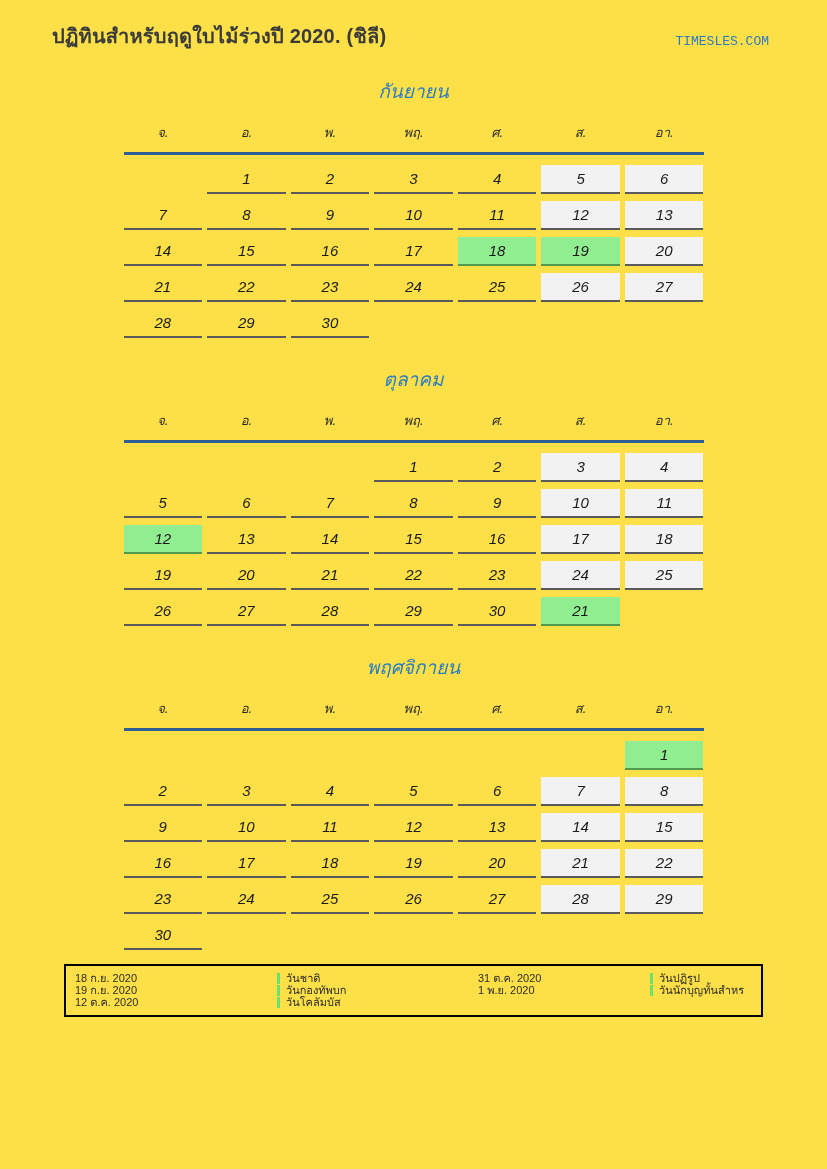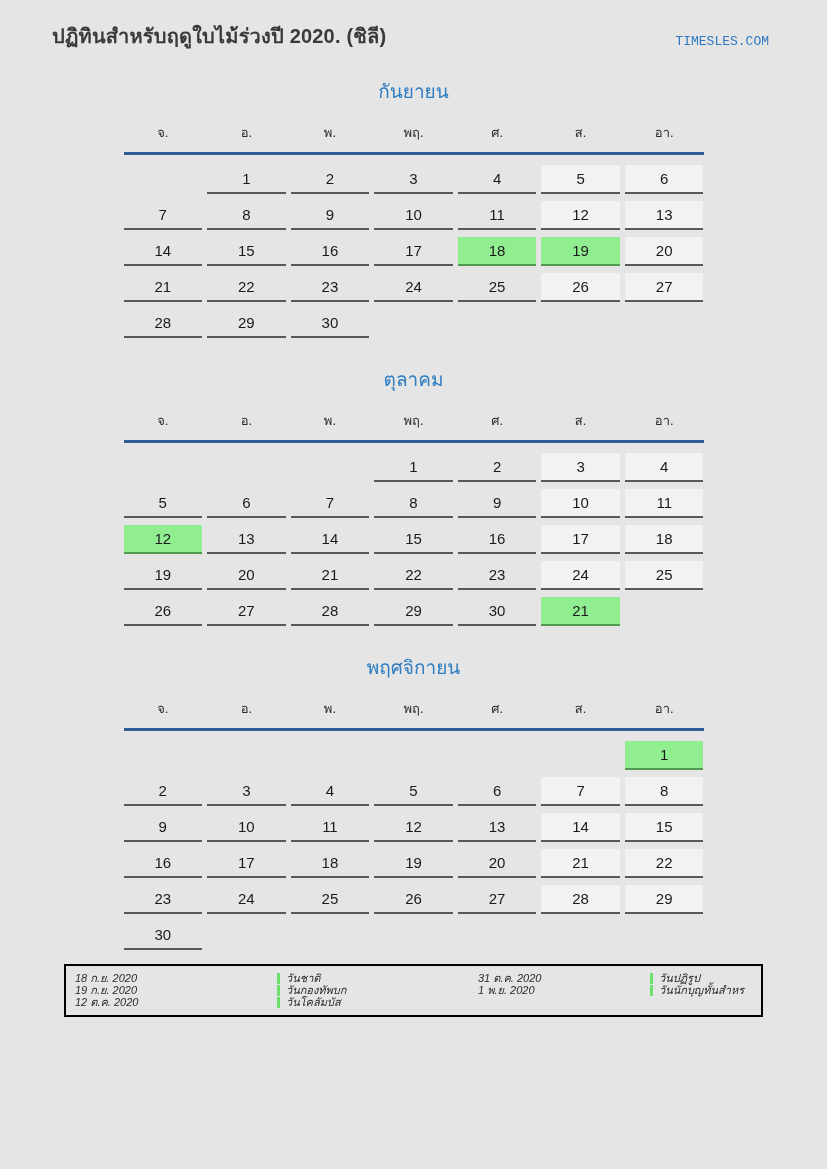--- a/index.html
+++ b/index.html
@@ -1,20 +1,20 @@
 <!DOCTYPE html>
 <html><head>
 <meta charset="utf-8">
 <style>
   html, body { margin: 0; padding: 0; background: #fff; }
   .page {
     position: relative;
     width: 827px;
     height: 1169px;
-    background: #e5e5e5;
+    background: #fde047;
     font-family: "Liberation Sans", "DejaVu Sans", sans-serif;
     color: #222;
     overflow: hidden;
   }
   .header {
     display: flex;
     justify-content: space-between;
     align-items: flex-end;
     padding: 20px 58px 0 52px;
   }
@@ -24,21 +24,21 @@
     color: #3a3a3a;
     letter-spacing: 0.2px;
   }
   .site-link {
     font-size: 13px;
     color: #2d78c0;
     text-decoration: none;
     padding-bottom: 3px;
     font-family: Liberation Mono, monospace;
   }
-  .months { width: 580px; margin: 12px auto; }
+  .months { width: 580px; margin: 12px auto; font-style: italic; }
   .month { margin-top: 26px; }
   .month:first-child { margin-top: 24px; }
   .month-title {
     text-align: center;
     font-size: 19px;
     color: #2d7dc2;
     font-weight: normal;
     margin: 0 0 16px 0;
   }
   .weekday-row {
@@ -75,21 +75,21 @@
   .day-cell.weekend { background: #f2f2f2; }
   .day-cell.holiday { background: #90ee90; border-bottom-color: #4f9a4f; }
   .legend {
     width: 699px;
     margin: 14px auto 0;
     border: 2px solid #000;
     padding: 6px 0 7px 9px;
     display: flex;
     box-sizing: border-box;
   }
-  .legend-col { display: flex; flex-direction: column; font-style: italic; }
+  .legend-col { display: flex; flex-direction: column; }
   .legend-col.col-0 { width: 368px; }
   .legend-col.col-1 { flex: 1; }
   .legend-row { display: flex; font-size: 11px; line-height: 12px; color: #2b2b2b; }
   .legend-date { flex: 0 0 auto; }
   .col-0 .legend-date { width: 178px; }
   .col-1 .legend-date { width: 148px; margin-left: 35px; }
   .legend-name { display: flex; align-items: center; padding-left: 24px; }
   .legend-bar {
     display: inline-block;
     width: 3px;

